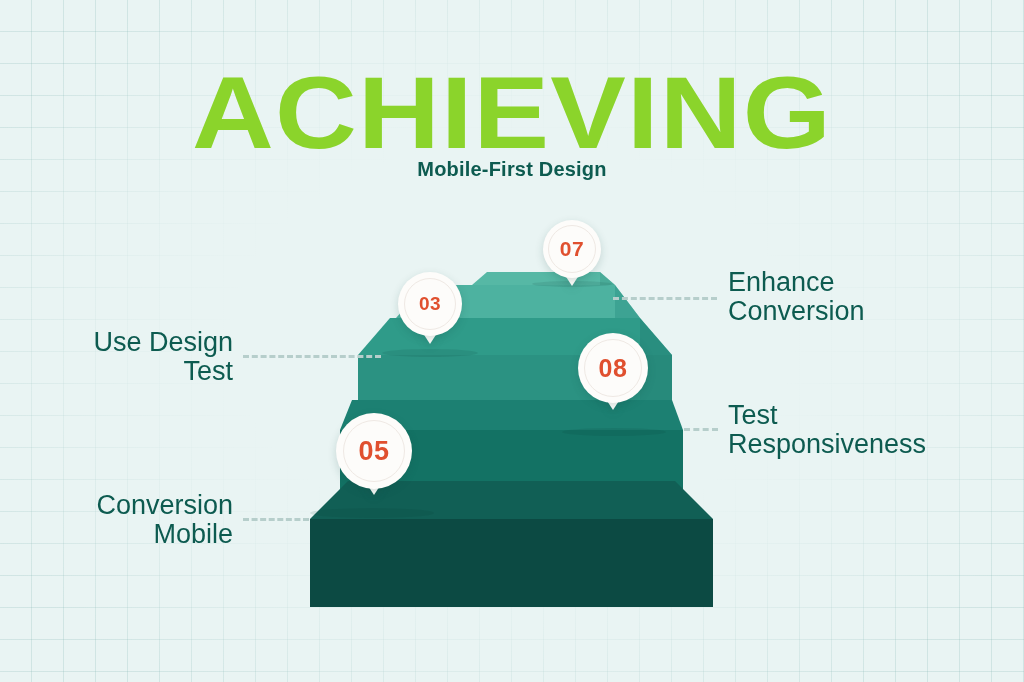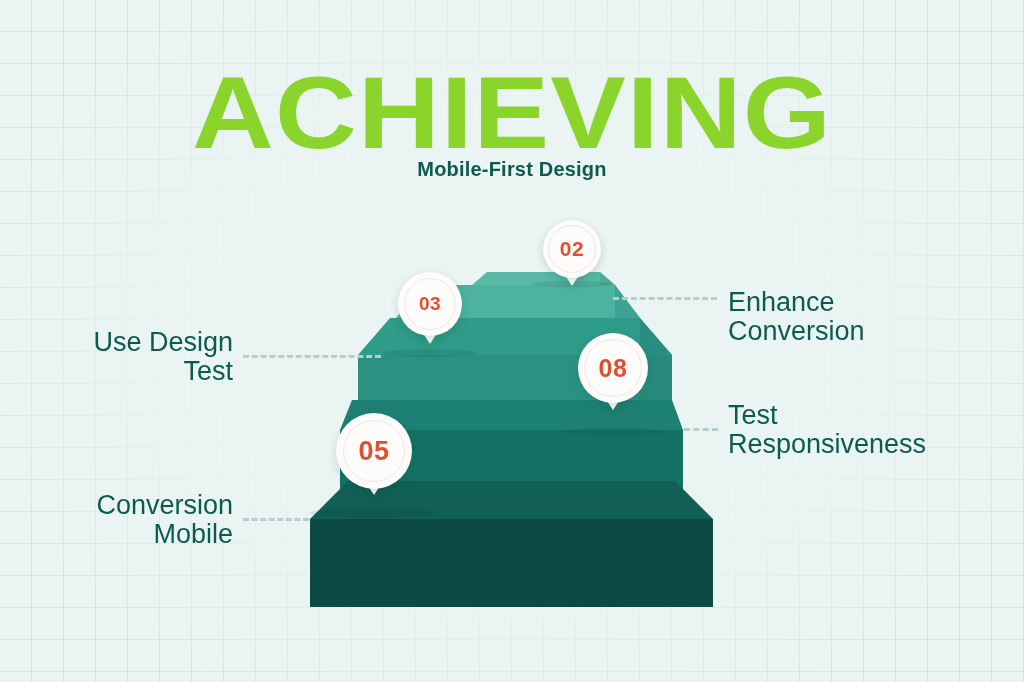--- a/index.html
+++ b/index.html
@@ -163,21 +163,21 @@
 
 <div class="side-label left" style="left:40px; top:491px; width:193px;">Conversion
 Mobile</div>
 
 <div class="side-label right" style="left:728px; top:401px; width:262px;">Test
 Responsiveness</div>
 
 <div class="side-label left" style="left:40px; top:328px; width:193px;">Use Design
 Test</div>
 
-<div class="side-label right" style="left:728px; top:268px; width:262px;margin-top:20px;">Enhance
+<div class="side-label right" style="left:728px; top:268px; width:262px;">Enhance
 Conversion</div>
 
 <div class="pin" style="left:336px; top:413px; width:76px; height:96px;">
   <div class="pin-tail" style="left:25px; top:62px;"></div>
   <div class="pin-circle" style="width:76px; height:76px;">
     <span class="pin-num" style="font-size:27px;">05</span>
   </div>
   <div class="pin-ring" style="left:7px; top:7px; width:62px; height:62px;"></div>
 </div>
 
@@ -193,16 +193,16 @@
   <div class="pin-tail" style="left:19px; top:52px;"></div>
   <div class="pin-circle" style="width:64px; height:64px;">
     <span class="pin-num" style="font-size:19px;">03</span>
   </div>
   <div class="pin-ring" style="left:6px; top:6px; width:52px; height:52px;"></div>
 </div>
 
 <div class="pin" style="left:543px; top:220px; width:58px; height:74px;">
   <div class="pin-tail" style="left:16px; top:46px;"></div>
   <div class="pin-circle" style="width:58px; height:58px;">
-    <span class="pin-num" style="font-size:21px;">02</span>
+    <span class="pin-num" style="font-size:21px;">07</span>
   </div>
   <div class="pin-ring" style="left:5px; top:5px; width:48px; height:48px;"></div>
 </div>
 
 </body></html>

